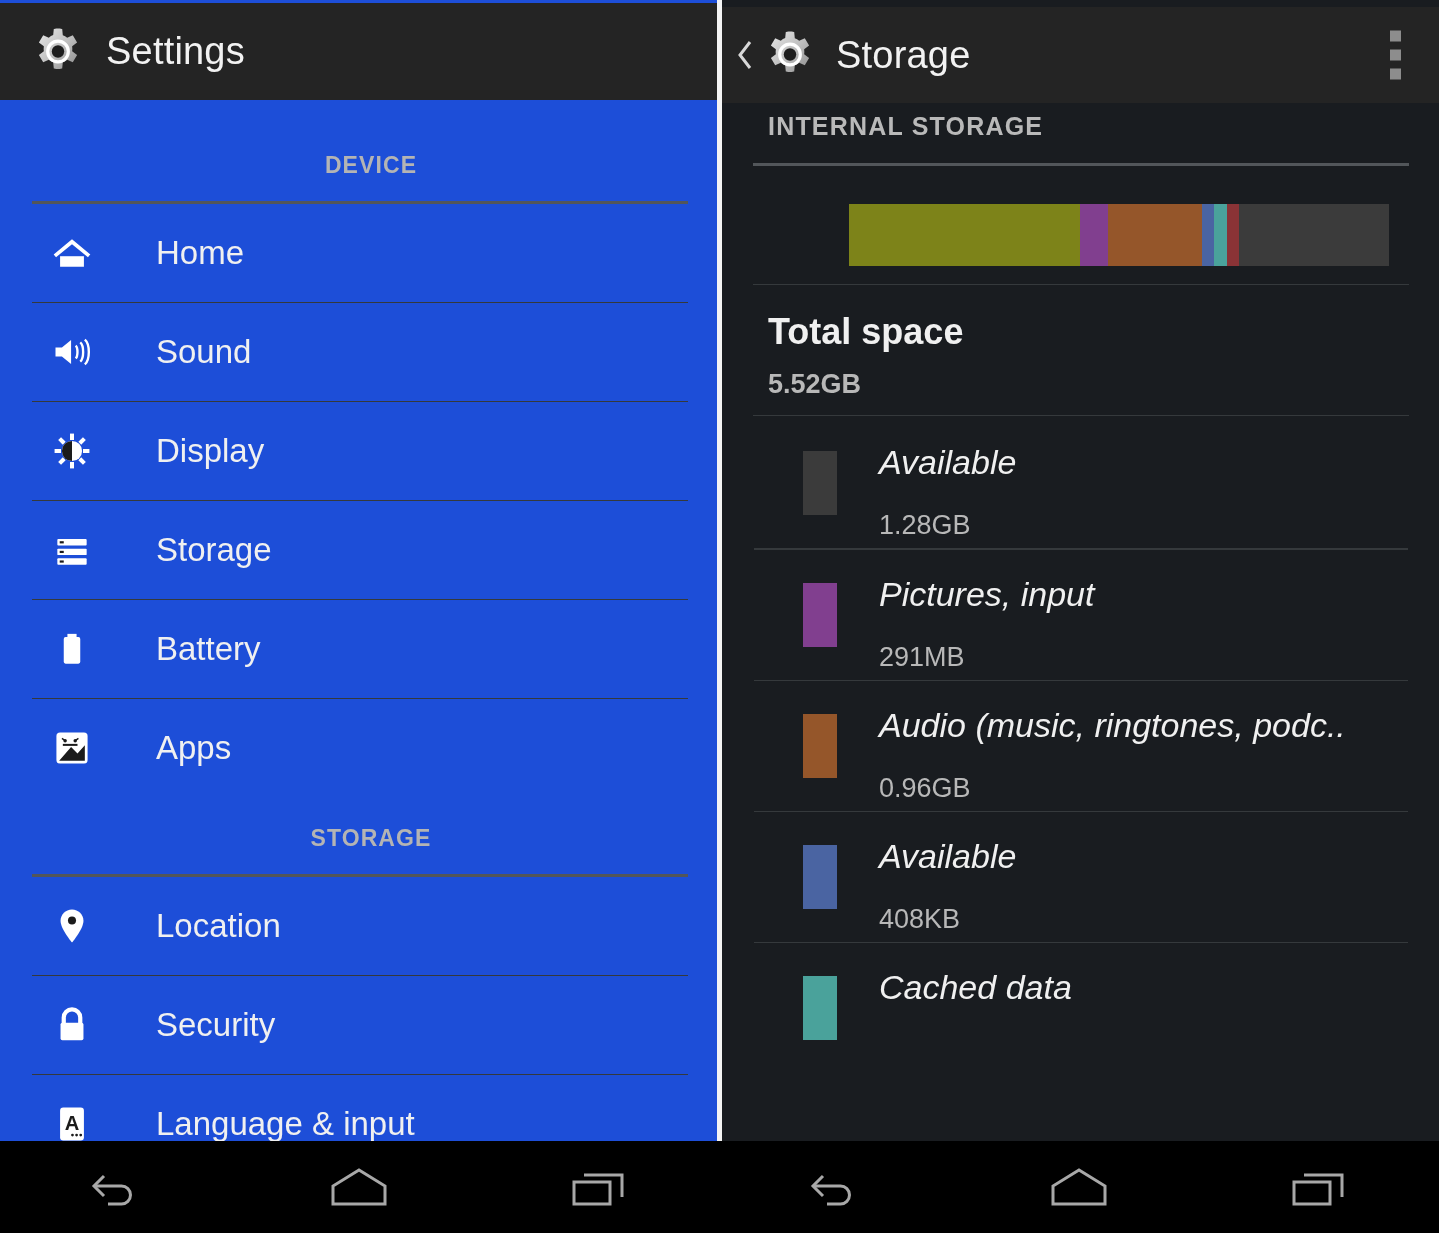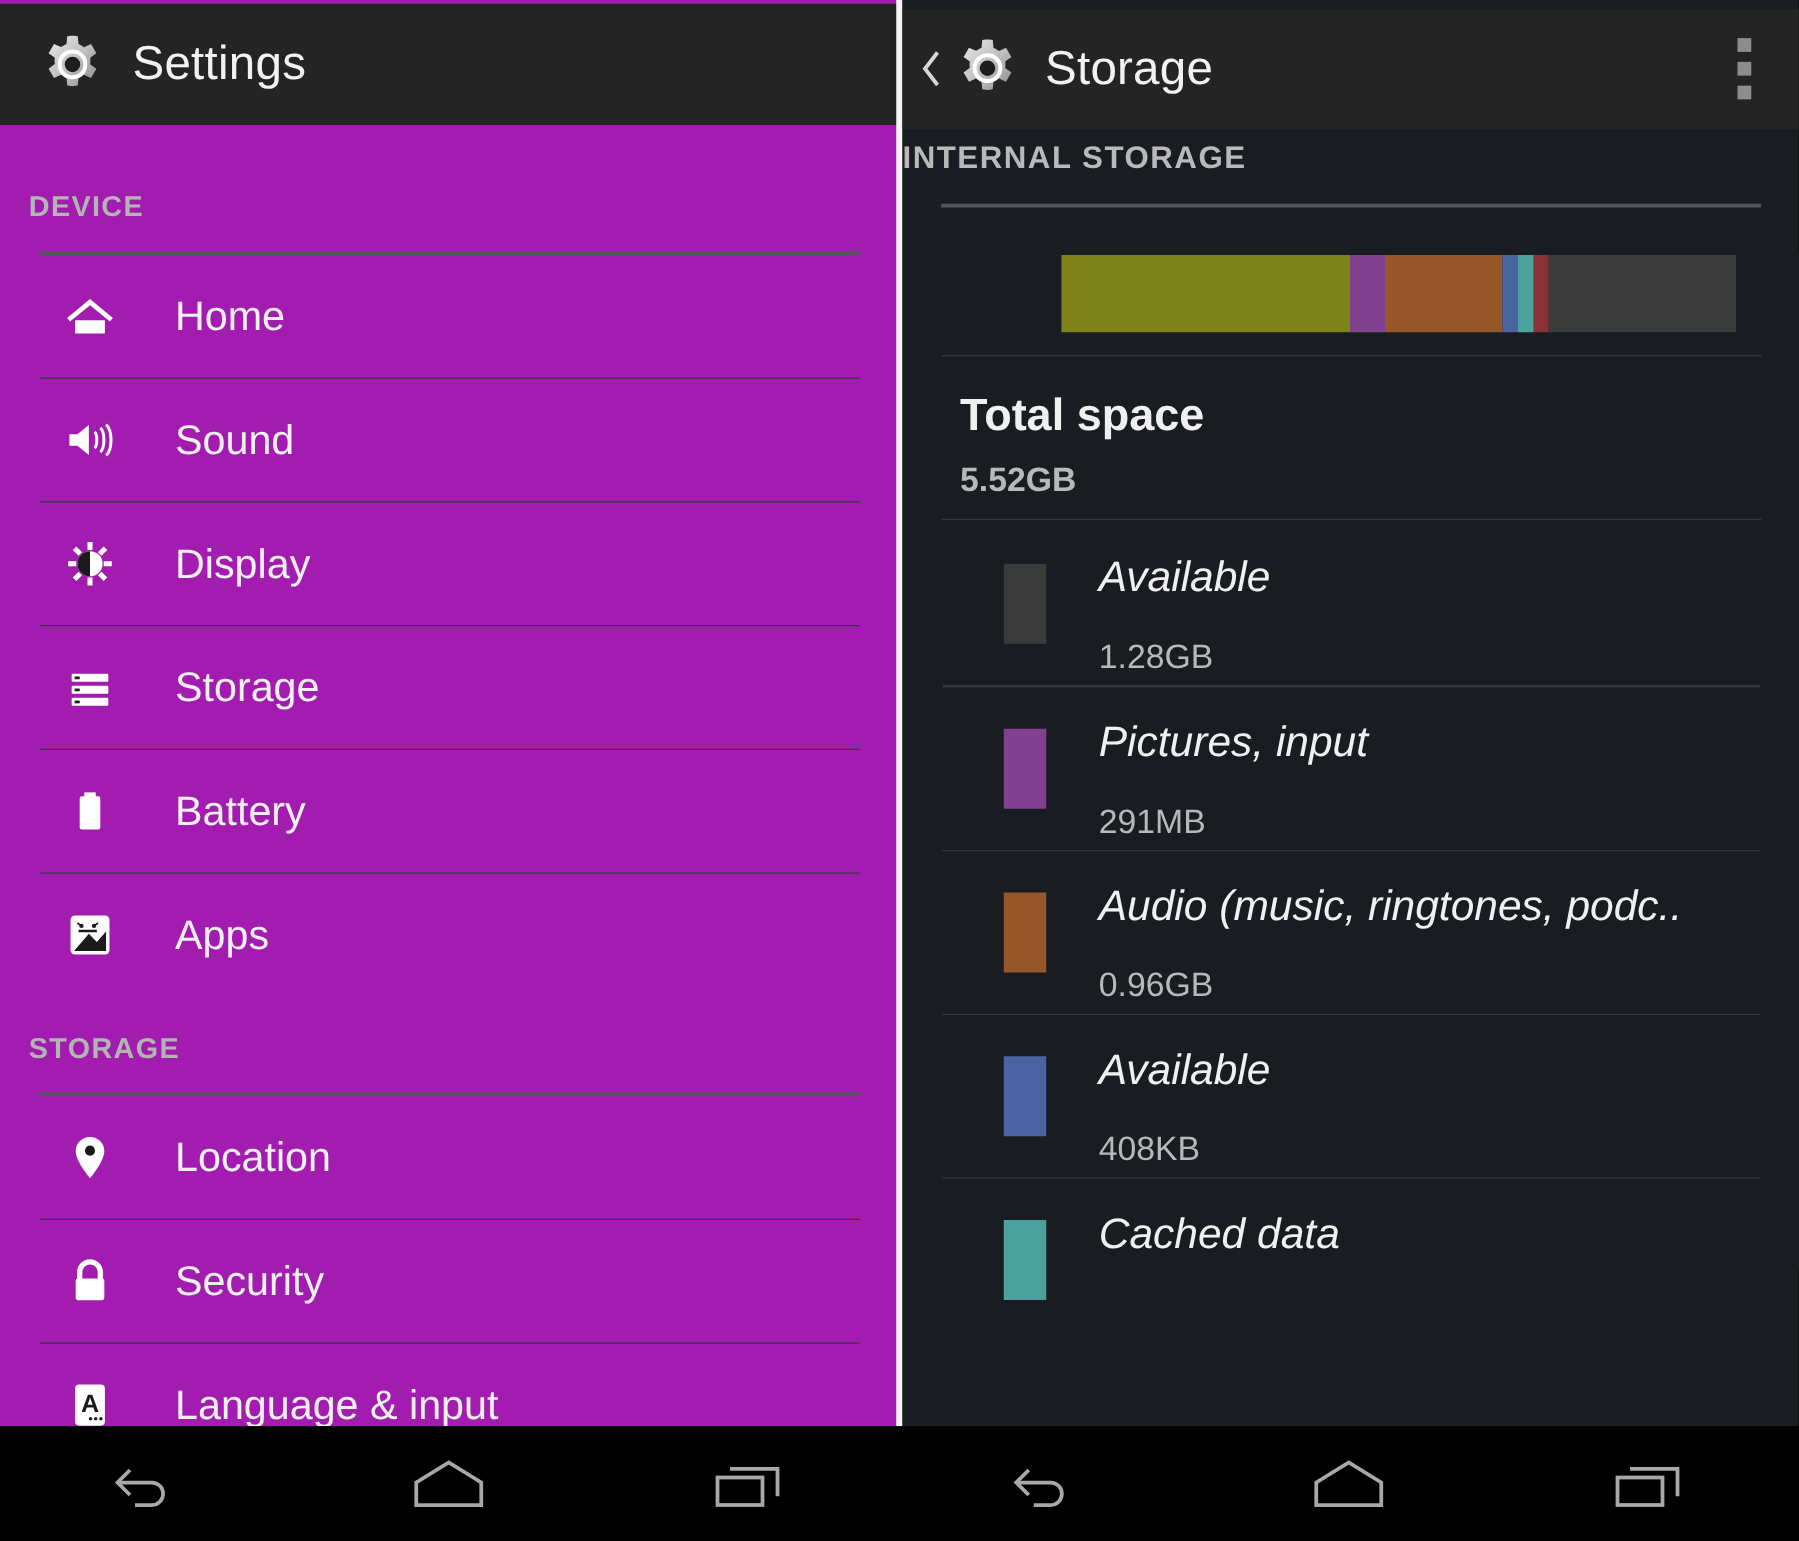--- a/index.html
+++ b/index.html
@@ -7,21 +7,21 @@
     width:1439px; height:1233px;
     background:#000;
     font-family:"Liberation Sans", sans-serif;
     overflow:hidden;
   }
   #root { position:relative; width:1439px; height:1233px; background:#000; }
 
   
   .panel-left {
     position:absolute; left:0; top:0; width:719px; height:1141px;
-    background:#a21caf; overflow:hidden;
+    background:#1d4ed8; overflow:hidden;text-align:center;
   }
   .panel-left .actionbar {
     position:absolute; left:0; top:3px; width:719px; height:97px;
     background:#242424;
     display:flex; align-items:center; padding-left:30px; gap:20px;
   }
   .ab-title {
     color:#f2f2f2; font-size:38px; font-weight:400; letter-spacing:0.2px;
   }
   .gear { width:56px; height:56px; display:block; }
@@ -37,21 +37,21 @@
   .rowlist { width:719px; }
   .row {
     position:relative; height:98px; display:flex; align-items:center;
     padding-left:48px; gap:0;
   }
   .row .ico {
     width:48px; height:48px; display:flex; align-items:center; justify-content:center;
     flex:0 0 48px;
   }
   .row .lbl {
-    color:#f0f0f0; font-size:33px; font-weight:400; margin-left:44px;
+    color:#f0f0f0; font-size:33px; font-weight:400; margin-left:60px;
     white-space:nowrap;
   }
   .row-div { height:1px; background:#35393c; margin:0 31px 0 32px; }
 
   
   .vsep {
     position:absolute; left:717px; top:0; width:5px; height:1141px;
     background:#f4f4f4;
   }
 
@@ -70,20 +70,21 @@
   }
   .ab-dots {
     position:absolute; right:38px; top:50%; transform:translateY(-50%);
     display:flex; flex-direction:column; gap:8px; cursor:pointer;
   }
   .ab-dots i { display:block; width:11px; height:11px; background:#8d8d8d; }
 
   .r-sec-header {
     position:absolute; left:0; top:112px; width:717px;
     color:#b9b9b9; font-size:25px; font-weight:bold; letter-spacing:1.2px;
+    padding-left:46px;
   }
   .r-sec-rule {
     position:absolute; left:31px; top:163px; width:656px; height:3px; background:#52565a;
   }
 
   
   .bar-area { position:absolute; left:0; top:166px; width:717px; height:118px; }
   .storagebar {
     position:absolute; left:127px; top:38px; width:540px; height:62px;
     display:flex; overflow:hidden;

